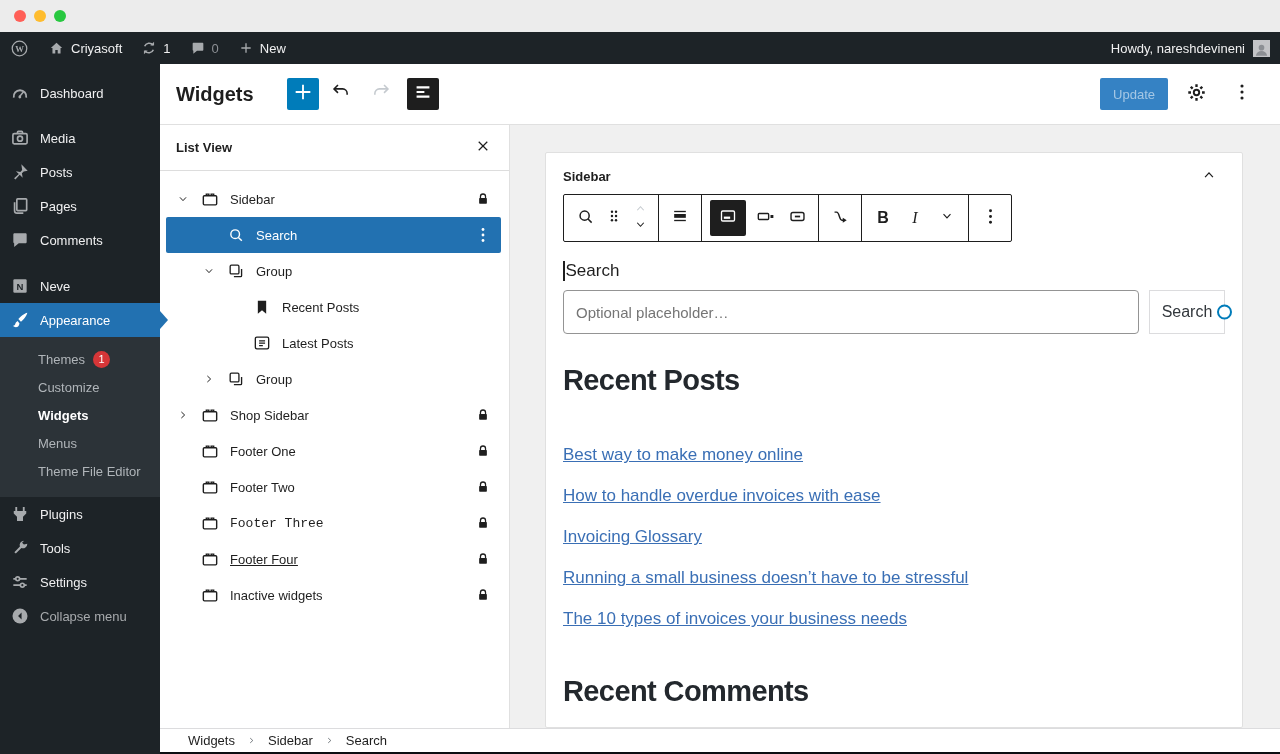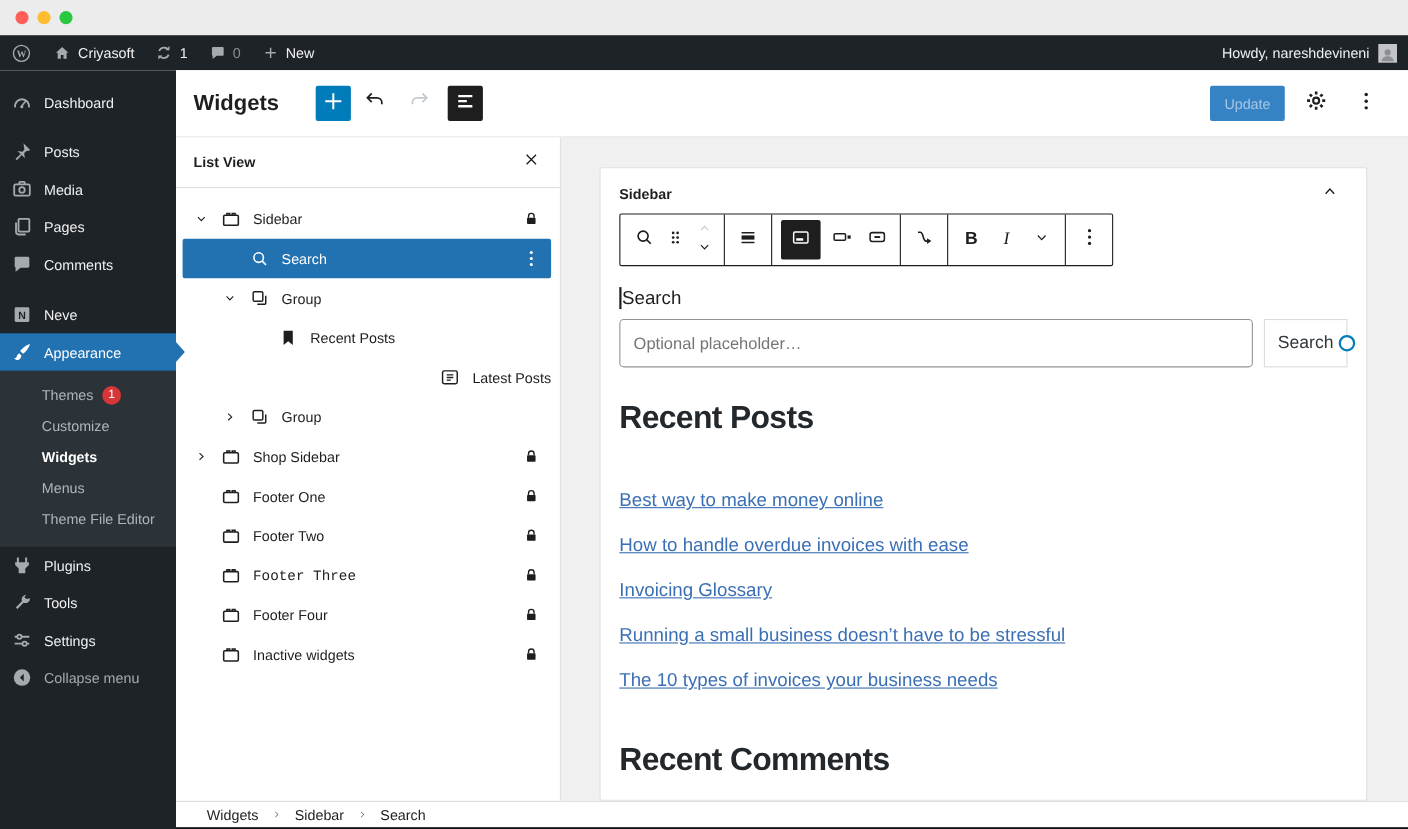--- a/index.html
+++ b/index.html
@@ -183,34 +183,34 @@
               <path d="M11.5 16.3l5-6.2" stroke="currentColor" stroke-width="1.8"></path>
               <circle cx="11.8" cy="16.8" r="1.7" fill="currentColor"></circle>
             </svg>
           </span>
           <span>Dashboard</span>
         </div>
         <div class="sm-spacer-a"></div>
         <div class="menu-item">
           <span class="micon">
             <svg width="20" height="20" viewBox="0 0 24 24" aria-hidden="true">
-              <path d="M13.6 2.8l7.6 7.6-4.7 1-2.2 2.2.9 5.3-3.5-3.5-5.2 5.7-1.6-1.6 5.7-5.2L7.1 11l5.3.9 2.2-2.2z" fill="currentColor"></path>
-            </svg>
-          </span>
-          <span>Posts</span>
-        </div>
-        <div class="menu-item">
-          <span class="micon">
-            <svg width="20" height="20" viewBox="0 0 24 24" aria-hidden="true">
               <rect x="3.5" y="6.8" width="17" height="12.2" rx="1.6" fill="none" stroke="currentColor" stroke-width="2"></rect>
               <path d="M9 6.8V5c0-.6.4-1 1-1h4c.6 0 1 .4 1 1v1.8" fill="none" stroke="currentColor" stroke-width="2"></path>
               <circle cx="12" cy="12.8" r="3" fill="none" stroke="currentColor" stroke-width="2"></circle>
             </svg>
           </span>
           <span>Media</span>
+        </div>
+        <div class="menu-item">
+          <span class="micon">
+            <svg width="20" height="20" viewBox="0 0 24 24" aria-hidden="true">
+              <path d="M13.6 2.8l7.6 7.6-4.7 1-2.2 2.2.9 5.3-3.5-3.5-5.2 5.7-1.6-1.6 5.7-5.2L7.1 11l5.3.9 2.2-2.2z" fill="currentColor"></path>
+            </svg>
+          </span>
+          <span>Posts</span>
         </div>
         <div class="menu-item">
           <span class="micon">
             <svg width="20" height="20" viewBox="0 0 24 24" aria-hidden="true">
               <rect x="8.2" y="3.5" width="11.8" height="14" rx="1" fill="none" stroke="currentColor" stroke-width="2"></rect>
               <path d="M5.5 7.5v10.2c0 1.6 1.3 2.9 2.9 2.9H16" fill="none" stroke="currentColor" stroke-width="2"></path>
             </svg>
           </span>
           <span>Pages</span>
         </div>
@@ -407,21 +407,21 @@
               </div>
               <div class="lv-row" style="padding-left: 62px;">
                 <span class="chev"></span>
                 <span class="bicon">
                   <svg width="20" height="20" viewBox="0 0 24 24" aria-hidden="true">
                     <path d="M7 4.5h10V20l-5-4.2L7 20z" fill="currentColor"></path>
                   </svg>
                 </span>
                 <span>Recent Posts</span>
               </div>
-              <div class="lv-row" style="padding-left: 62px; justify-content: flex-end;">
+              <div class="lv-row" style="padding-left: 62px;">
                 <span class="chev"></span>
                 <span class="bicon">
                   <svg width="20" height="20" viewBox="0 0 24 24" aria-hidden="true">
                     <rect x="4" y="5" width="16" height="14" rx="1.8" fill="none" stroke="currentColor" stroke-width="1.6"></rect>
                     <path d="M8.5 9.3h7.2M8.5 12.2h7.2M8.5 15.1h4.5" stroke="currentColor" stroke-width="1.5"></path>
                   </svg>
                 </span>
                 <span>Latest Posts</span>
               </div>
               <div class="lv-row" style="padding-left: 36px;">
@@ -491,21 +491,21 @@
                     <rect x="4" y="8" width="16" height="11" rx="1.3" fill="none" stroke="currentColor" stroke-width="1.7"></rect>
                     <path d="M7.6 8V6.1h3V8M13.4 8V6.1h3V8" fill="none" stroke="currentColor" stroke-width="1.7"></path>
                   </svg>
                 </span>
                 <span>Footer Three</span>
                 <span class="lv-lock"><svg width="16" height="16" viewBox="0 0 24 24" aria-hidden="true">
                     <path d="M8.2 10.4V8.3a3.8 3.8 0 0 1 7.6 0v2.1" fill="none" stroke="currentColor" stroke-width="1.9"></path>
                     <rect x="6.2" y="10.4" width="11.6" height="8.6" rx="1" fill="currentColor"></rect>
                   </svg></span>
               </div>
-              <div class="lv-row" style="padding-left: 10px;">
+              <div class="lv-row" style="padding-left: 10px; text-decoration: underline;">
                 <span class="chev"></span>
                 <span class="bicon">
                   <svg width="20" height="20" viewBox="0 0 24 24" aria-hidden="true">
                     <rect x="4" y="8" width="16" height="11" rx="1.3" fill="none" stroke="currentColor" stroke-width="1.7"></rect>
                     <path d="M7.6 8V6.1h3V8M13.4 8V6.1h3V8" fill="none" stroke="currentColor" stroke-width="1.7"></path>
                   </svg>
                 </span>
                 <span>Footer Four</span>
                 <span class="lv-lock"><svg width="16" height="16" viewBox="0 0 24 24" aria-hidden="true">
                     <path d="M8.2 10.4V8.3a3.8 3.8 0 0 1 7.6 0v2.1" fill="none" stroke="currentColor" stroke-width="1.9"></path>

